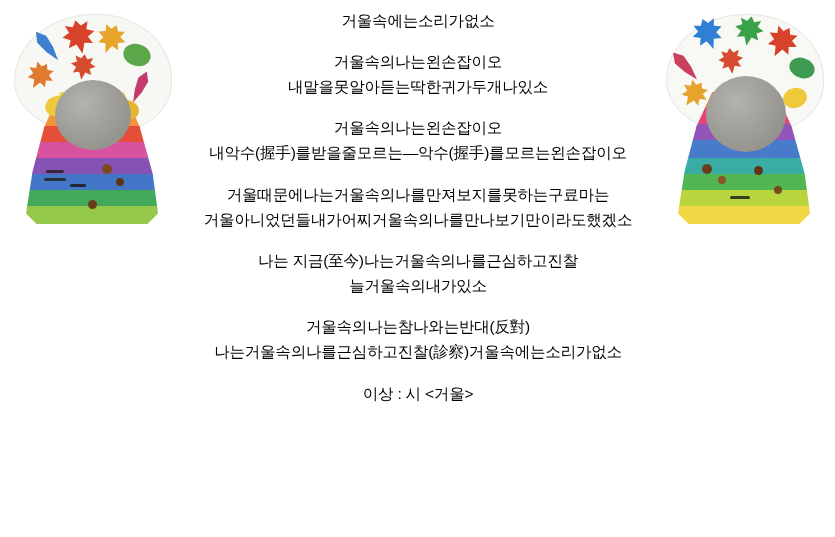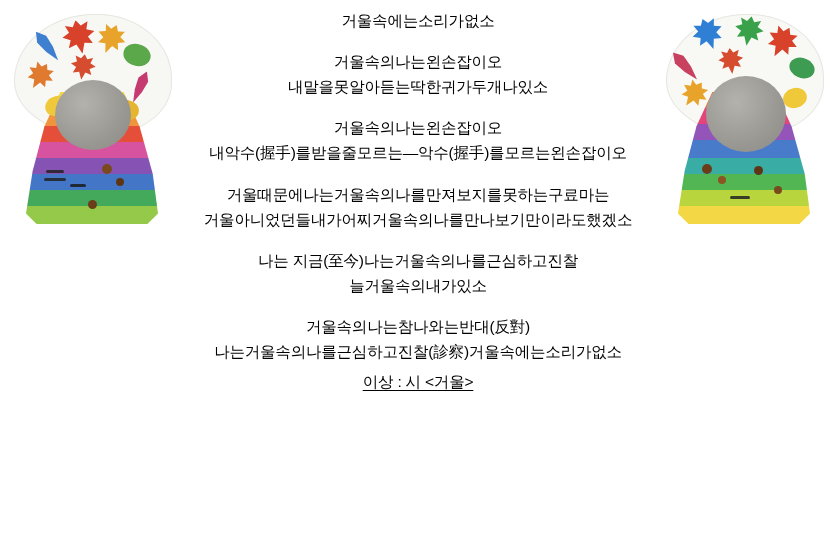--- a/index.html
+++ b/index.html
@@ -139,23 +139,22 @@
     line-height: 1.62;
     letter-spacing: -0.2px;
   }
   .stanza {
     margin: 0 0 16px 0;
   }
   .stanza:last-child { margin-bottom: 0; }
   .line { white-space: nowrap; }
   .signature {
     display: inline-block;
-    text-decoration: underline;
     text-underline-offset: 3px;
-    margin-top: 5px;
+    margin-top: 17px;
   }
 </style>
 </head>
 <body>
 
 <div class="page">
 
   <div class="artwork left">
     <div class="art-cloud"></div>
     <div class="art-body"></div>

